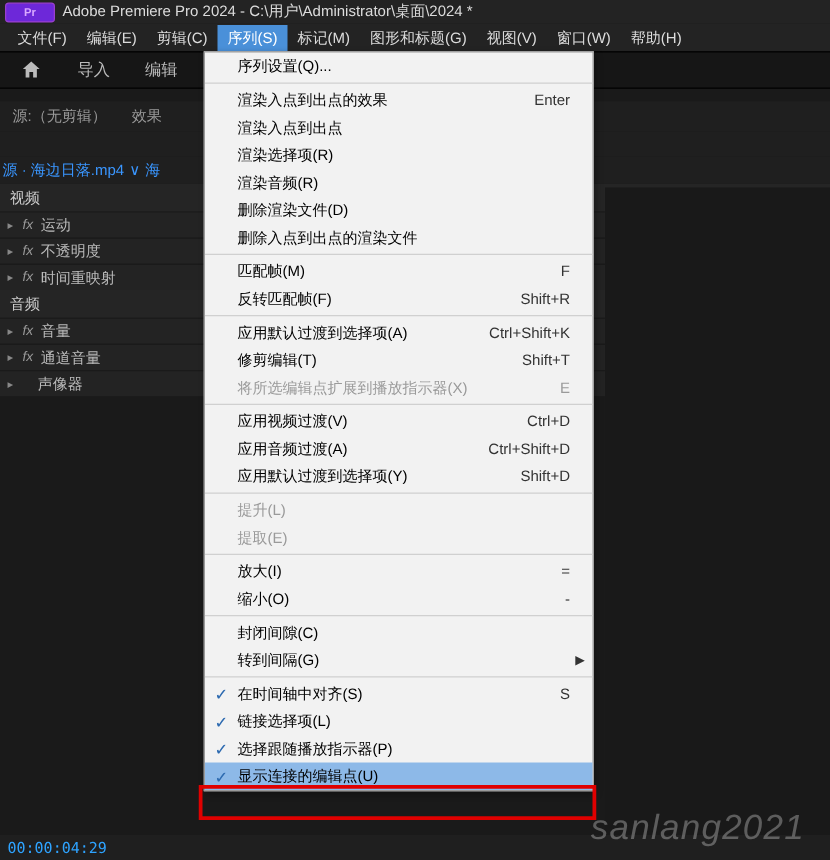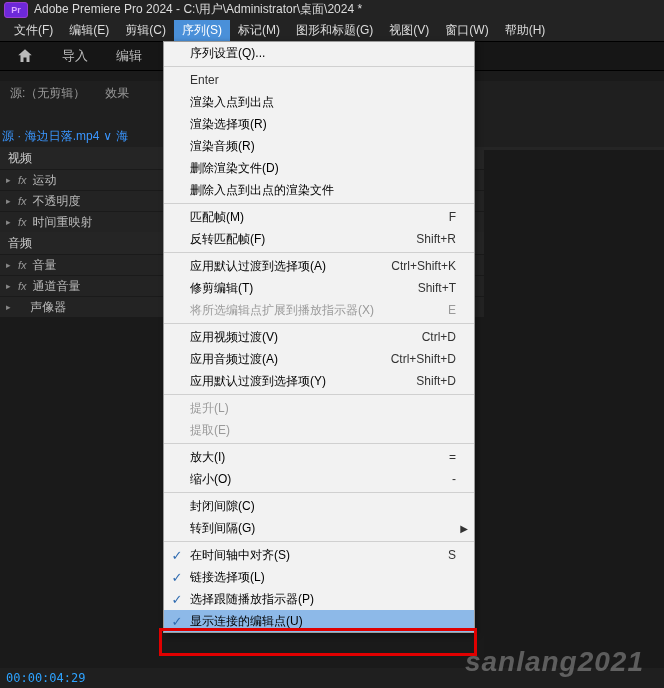--- a/index.html
+++ b/index.html
@@ -1,19 +1,19 @@
 <!DOCTYPE html>
 <html><head>
 <meta charset="utf-8">
 <style>
   * { box-sizing: border-box; margin: 0; padding: 0; font-family: "Microsoft YaHei", SimSun, Arial, sans-serif; }
   body { width: 664px; height: 688px; background: #1a1a1a; overflow: hidden; position: relative; font-size: 13px; color: #c8c8c8; }
 
   .titlebar { background: #232323; height: 19px; display: flex; align-items: center; padding-left: 4px; }
-  .titlebar .logo { width: 24px; height: 16px; background: #6d28d9; border: 1px solid #9a3fcf; border-radius: 3px; display: flex; align-items: center; justify-content: center; font-size: 9px; color: #d9a8ff; font-weight: bold; margin-right: 6px; }
+  .titlebar .logo { width: 40px; height: 16px; background: #6d28d9; border: 1px solid #9a3fcf; border-radius: 3px; display: flex; align-items: center; justify-content: center; font-size: 9px; color: #d9a8ff; font-weight: bold; margin-right: 6px; }
   .titlebar .title { font-size: 12px; color: #dcdcdc; }
 
   .menubar { background: #232323; height: 22px; display: flex; align-items: center; padding-left: 6px; }
   .menubar .item { padding: 2px 8px; font-size: 12px; color: #dcdcdc; cursor: default; }
   .menubar .item.open { background: #4a90d9; color: #fff; }
 
   .toolbar { background: #161616; height: 30px; border-top: 1px solid #000; border-bottom: 1px solid #000; display: flex; align-items: center; padding-left: 16px; gap: 28px; color: #bbb; }
   .toolbar .home { width: 18px; height: 18px; }
   .toolbar .home svg { fill: #bbb; }
 
@@ -40,21 +40,21 @@
   .dropdown .row .label { flex: 1; white-space: nowrap; }
   .dropdown .row .accel { color: #333; font-size: 12px; }
   .dropdown .row .sub { position: absolute; right: 6px; font-size: 10px; color: #333; }
   .dropdown .row.disabled .label, .dropdown .row.disabled .accel { color: #9a9a9a; }
   .dropdown .sep { height: 1px; background: #d0d0d0; margin: 2px 0; }
   .dropdown .row.highlight { background: #8db9e8; }
   .red-box { position: absolute; border: 3px solid #e00000; pointer-events: none; }
 
   .right-shadow { position: absolute; top: 150px; right: 0; width: 180px; height: 520px; background: #191919; }
 
-  .watermark { position: absolute; right: 20px; bottom: 10px; font-size: 28px; color: rgba(220,220,220,0.35); font-style: italic; font-weight: bold; letter-spacing: 1px; pointer-events: none; }
+  .watermark { position: absolute; right: 20px; bottom: 10px; font-size: 28px; color: rgba(220,220,220,0.35); font-style: italic; font-weight: normal; letter-spacing: 1px; pointer-events: none; }
 </style>
 </head>
 <body>
 
 <div class="titlebar">
   <span class="logo">Pr</span>
   <span class="title">Adobe Premiere Pro 2024 - C:\用户\Administrator\桌面\2024 *</span>
 </div>
 
 <div class="menubar" id="menubar">
@@ -140,20 +140,21 @@
 
 <div class="dropdown" id="dropdown">
     <div class="row">
       <span class="chk"></span>
       <span class="label">序列设置(Q)...</span>
       <span class="accel"></span>
     </div>
     <div class="sep"></div>
     <div class="row">
       <span class="chk"></span>
+      <span class="label">渲染入点到出点的效果</span>
       <span class="accel">Enter</span>
     </div>
     <div class="row">
       <span class="chk"></span>
       <span class="label">渲染入点到出点</span>
       <span class="accel"></span>
     </div>
     <div class="row">
       <span class="chk"></span>
       <span class="label">渲染选择项(R)</span>

